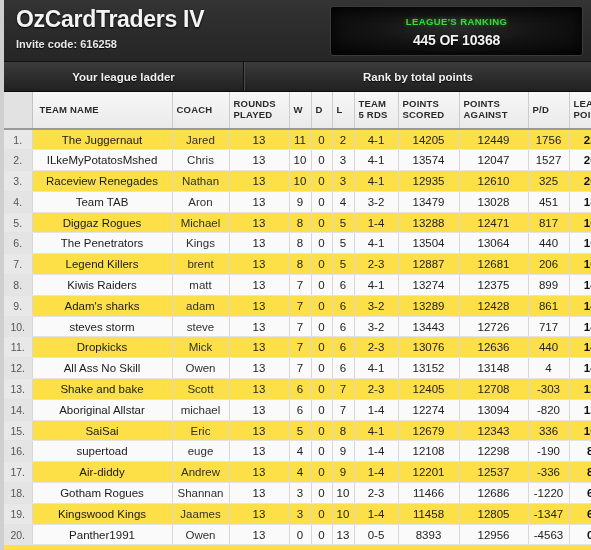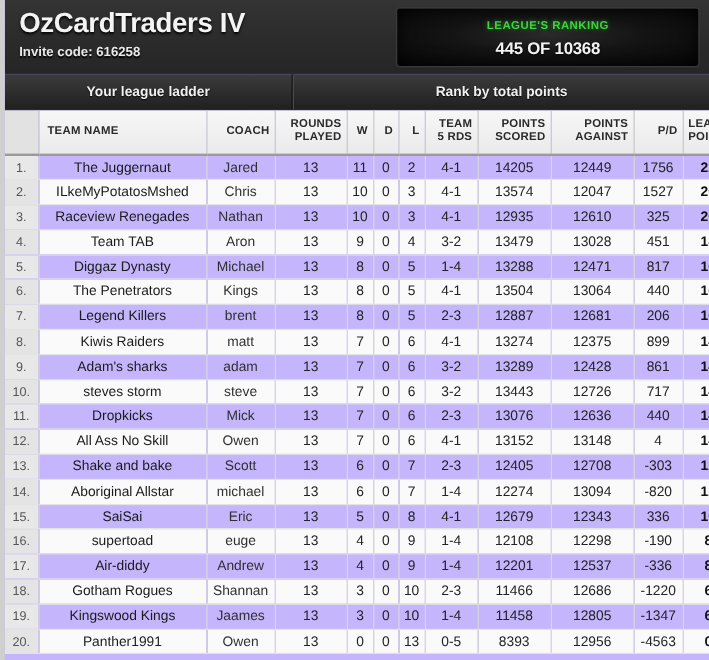--- a/index.html
+++ b/index.html
@@ -7,21 +7,21 @@
   html, body {
     width:591px; height:550px;
     background:#ffffff;
     font-family:"Liberation Sans", sans-serif;
     -webkit-font-smoothing:antialiased;
   }
   #page {
     position:relative;
     width:591px; height:550px;
     overflow:hidden;
-    background:#c4b5fd;
+    background:#fde047;
     border-left:4px solid #cfcfcf;
   }
 
   
   .banner {
     position:relative;
     height:62px;
     background:#2b2b2b;
     background:linear-gradient(to bottom,#343434 0%,#2b2b2b 55%,#262626 100%);
     border-bottom:1px solid #111;
@@ -104,21 +104,21 @@
     background:#f0f0f0;
     background:linear-gradient(to bottom,#f7f7f7 0%,#eaeaea 100%);
     font-size:9.5px;
     font-weight:bold;
     color:#2a2a2a;
     letter-spacing:0.2px;
     height:37px;
     padding:2px 4px;
     border-right:1px solid #cccccc;
     border-bottom:2px solid #9a9a9a;
-    text-align:right;
+    text-align:left;
     line-height:1.15;
     vertical-align:middle;
   }
   table.ladder th.th-rank {
     background:#e2e2e2;
     border-right:1px solid #c2c2c2;
   }
   table.ladder th.th-team {
     text-align:left;
     padding-left:7px;
@@ -296,21 +296,21 @@
           <td>0</td>
           <td>4</td>
           <td>3-2</td>
           <td>13479</td>
           <td>13028</td>
           <td>451</td>
           <td class="c-lp">18</td>
         </tr>
         <tr>
           <td class="c-rank">5.</td>
-          <td class="c-team">Diggaz Dynasty</td>
+          <td class="c-team">Diggaz Rogues</td>
           <td class="c-coach">Michael</td>
           <td>13</td>
           <td>8</td>
           <td>0</td>
           <td>5</td>
           <td>1-4</td>
           <td>13288</td>
           <td>12471</td>
           <td>817</td>
           <td class="c-lp">16</td>

